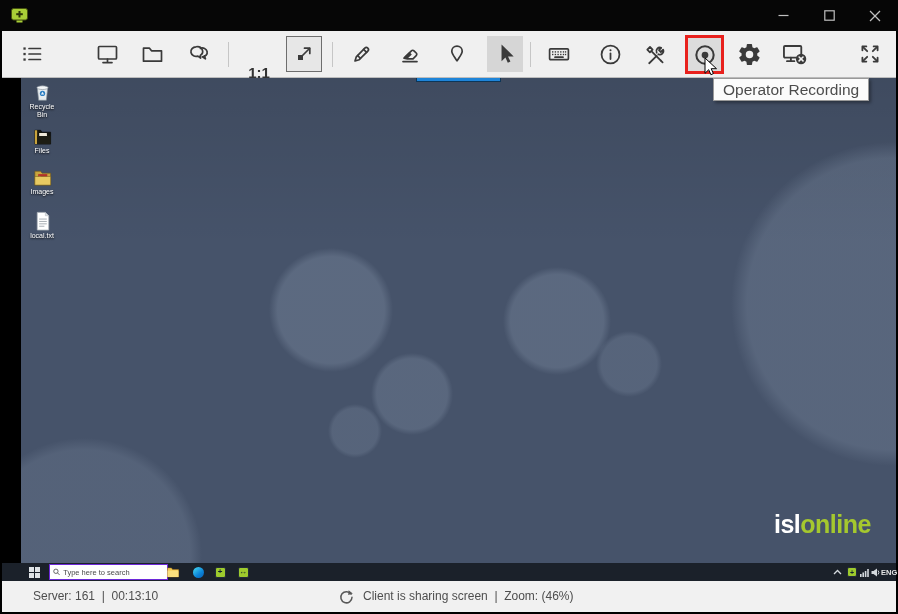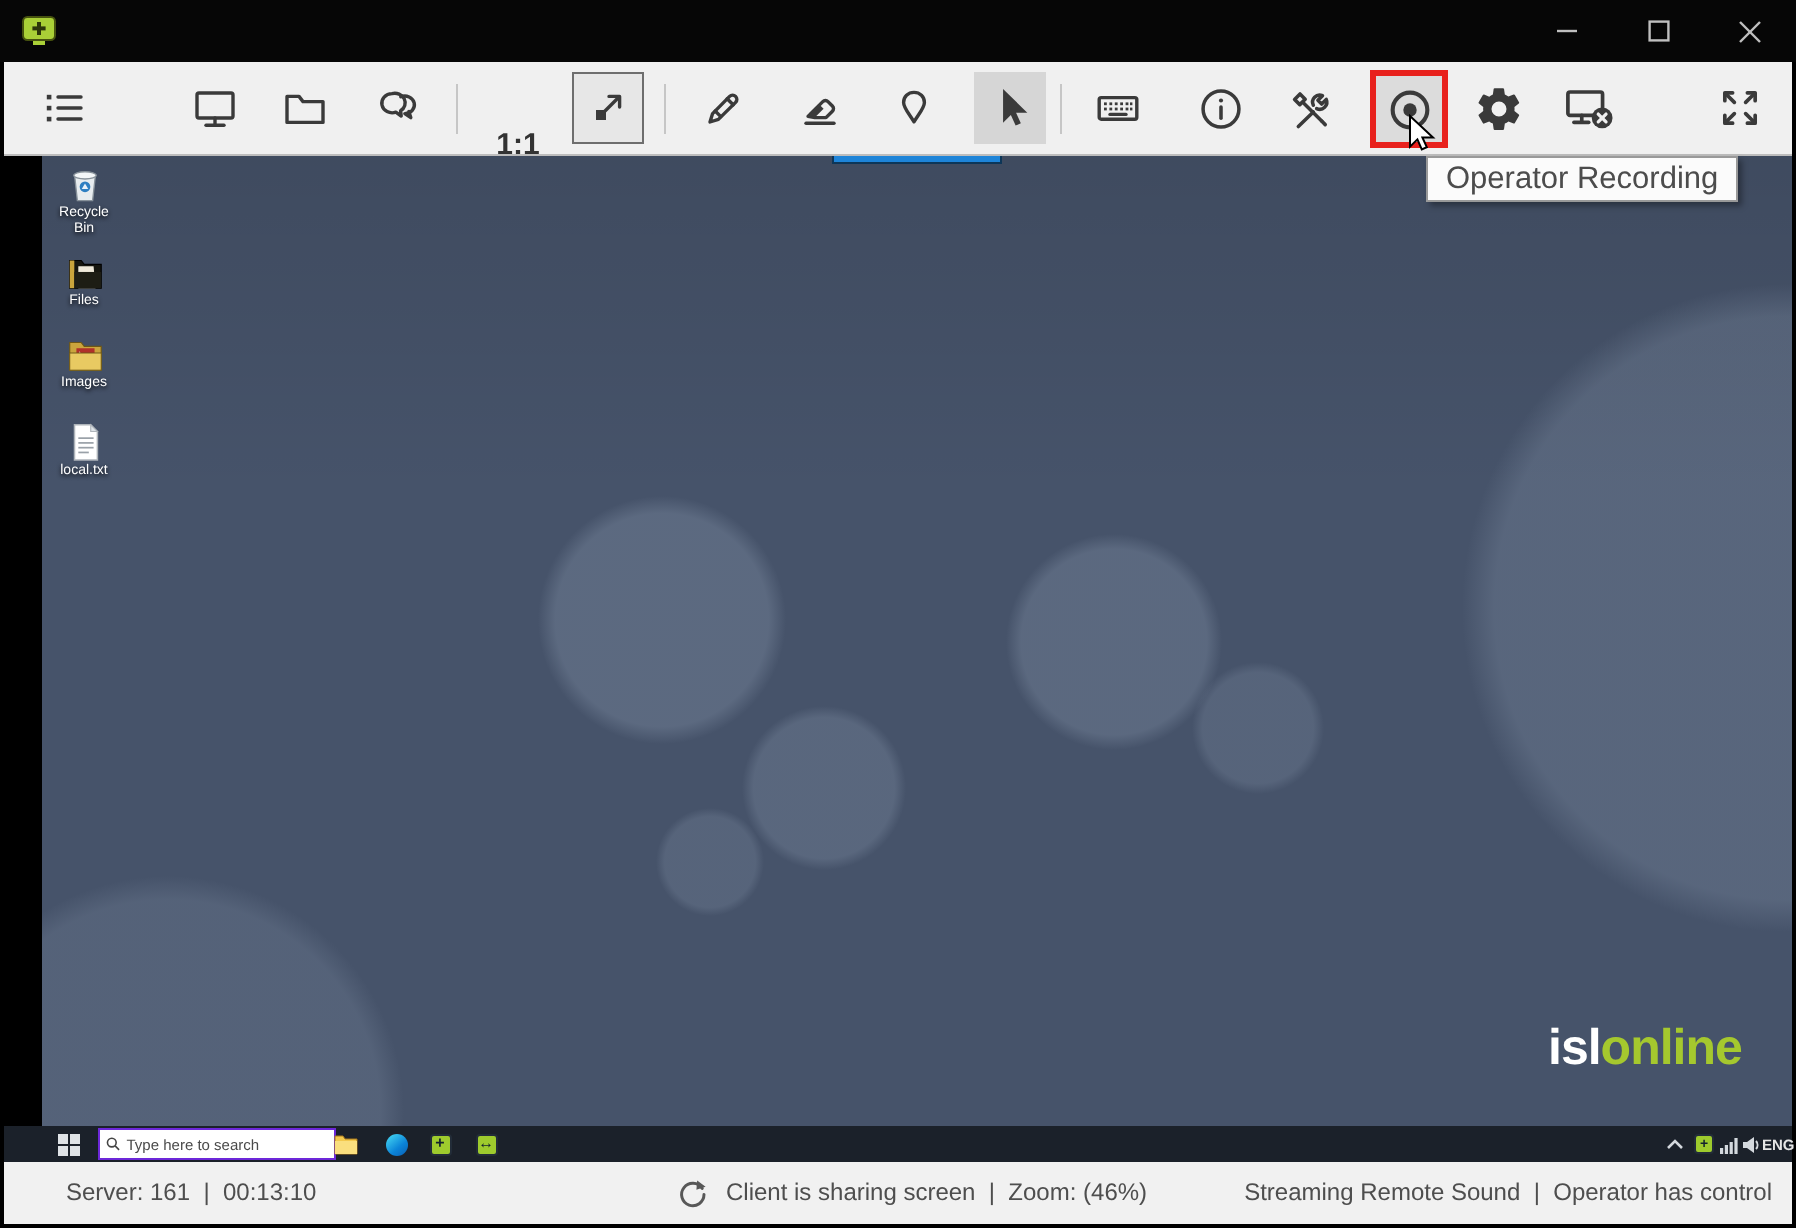--- a/index.html
+++ b/index.html
@@ -370,16 +370,15 @@
 
   <div class="statusbar">
     <span class="txt sb-left">Server: 161  |  00:13:10</span>
     <div class="sb-center">
       <svg width="16" height="16" viewBox="0 0 16 16">
         <path d="M13.1 5.2a5.6 5.6 0 1 0 .9 3.1" fill="none" stroke="#585858" stroke-width="1.5" stroke-linecap="round"></path>
         <polygon points="10.6,1.2 14.8,4.4 10.2,5.9" fill="#585858"></polygon>
       </svg>
       <span class="txt" style="position:static;">Client is sharing screen  |  Zoom: (46%)</span>
     </div>
-    <span class="txt sb-right">Streaming Remote Sound  |  Operator has control</span>
   </div>
 
 </div>
 
 </body></html>

